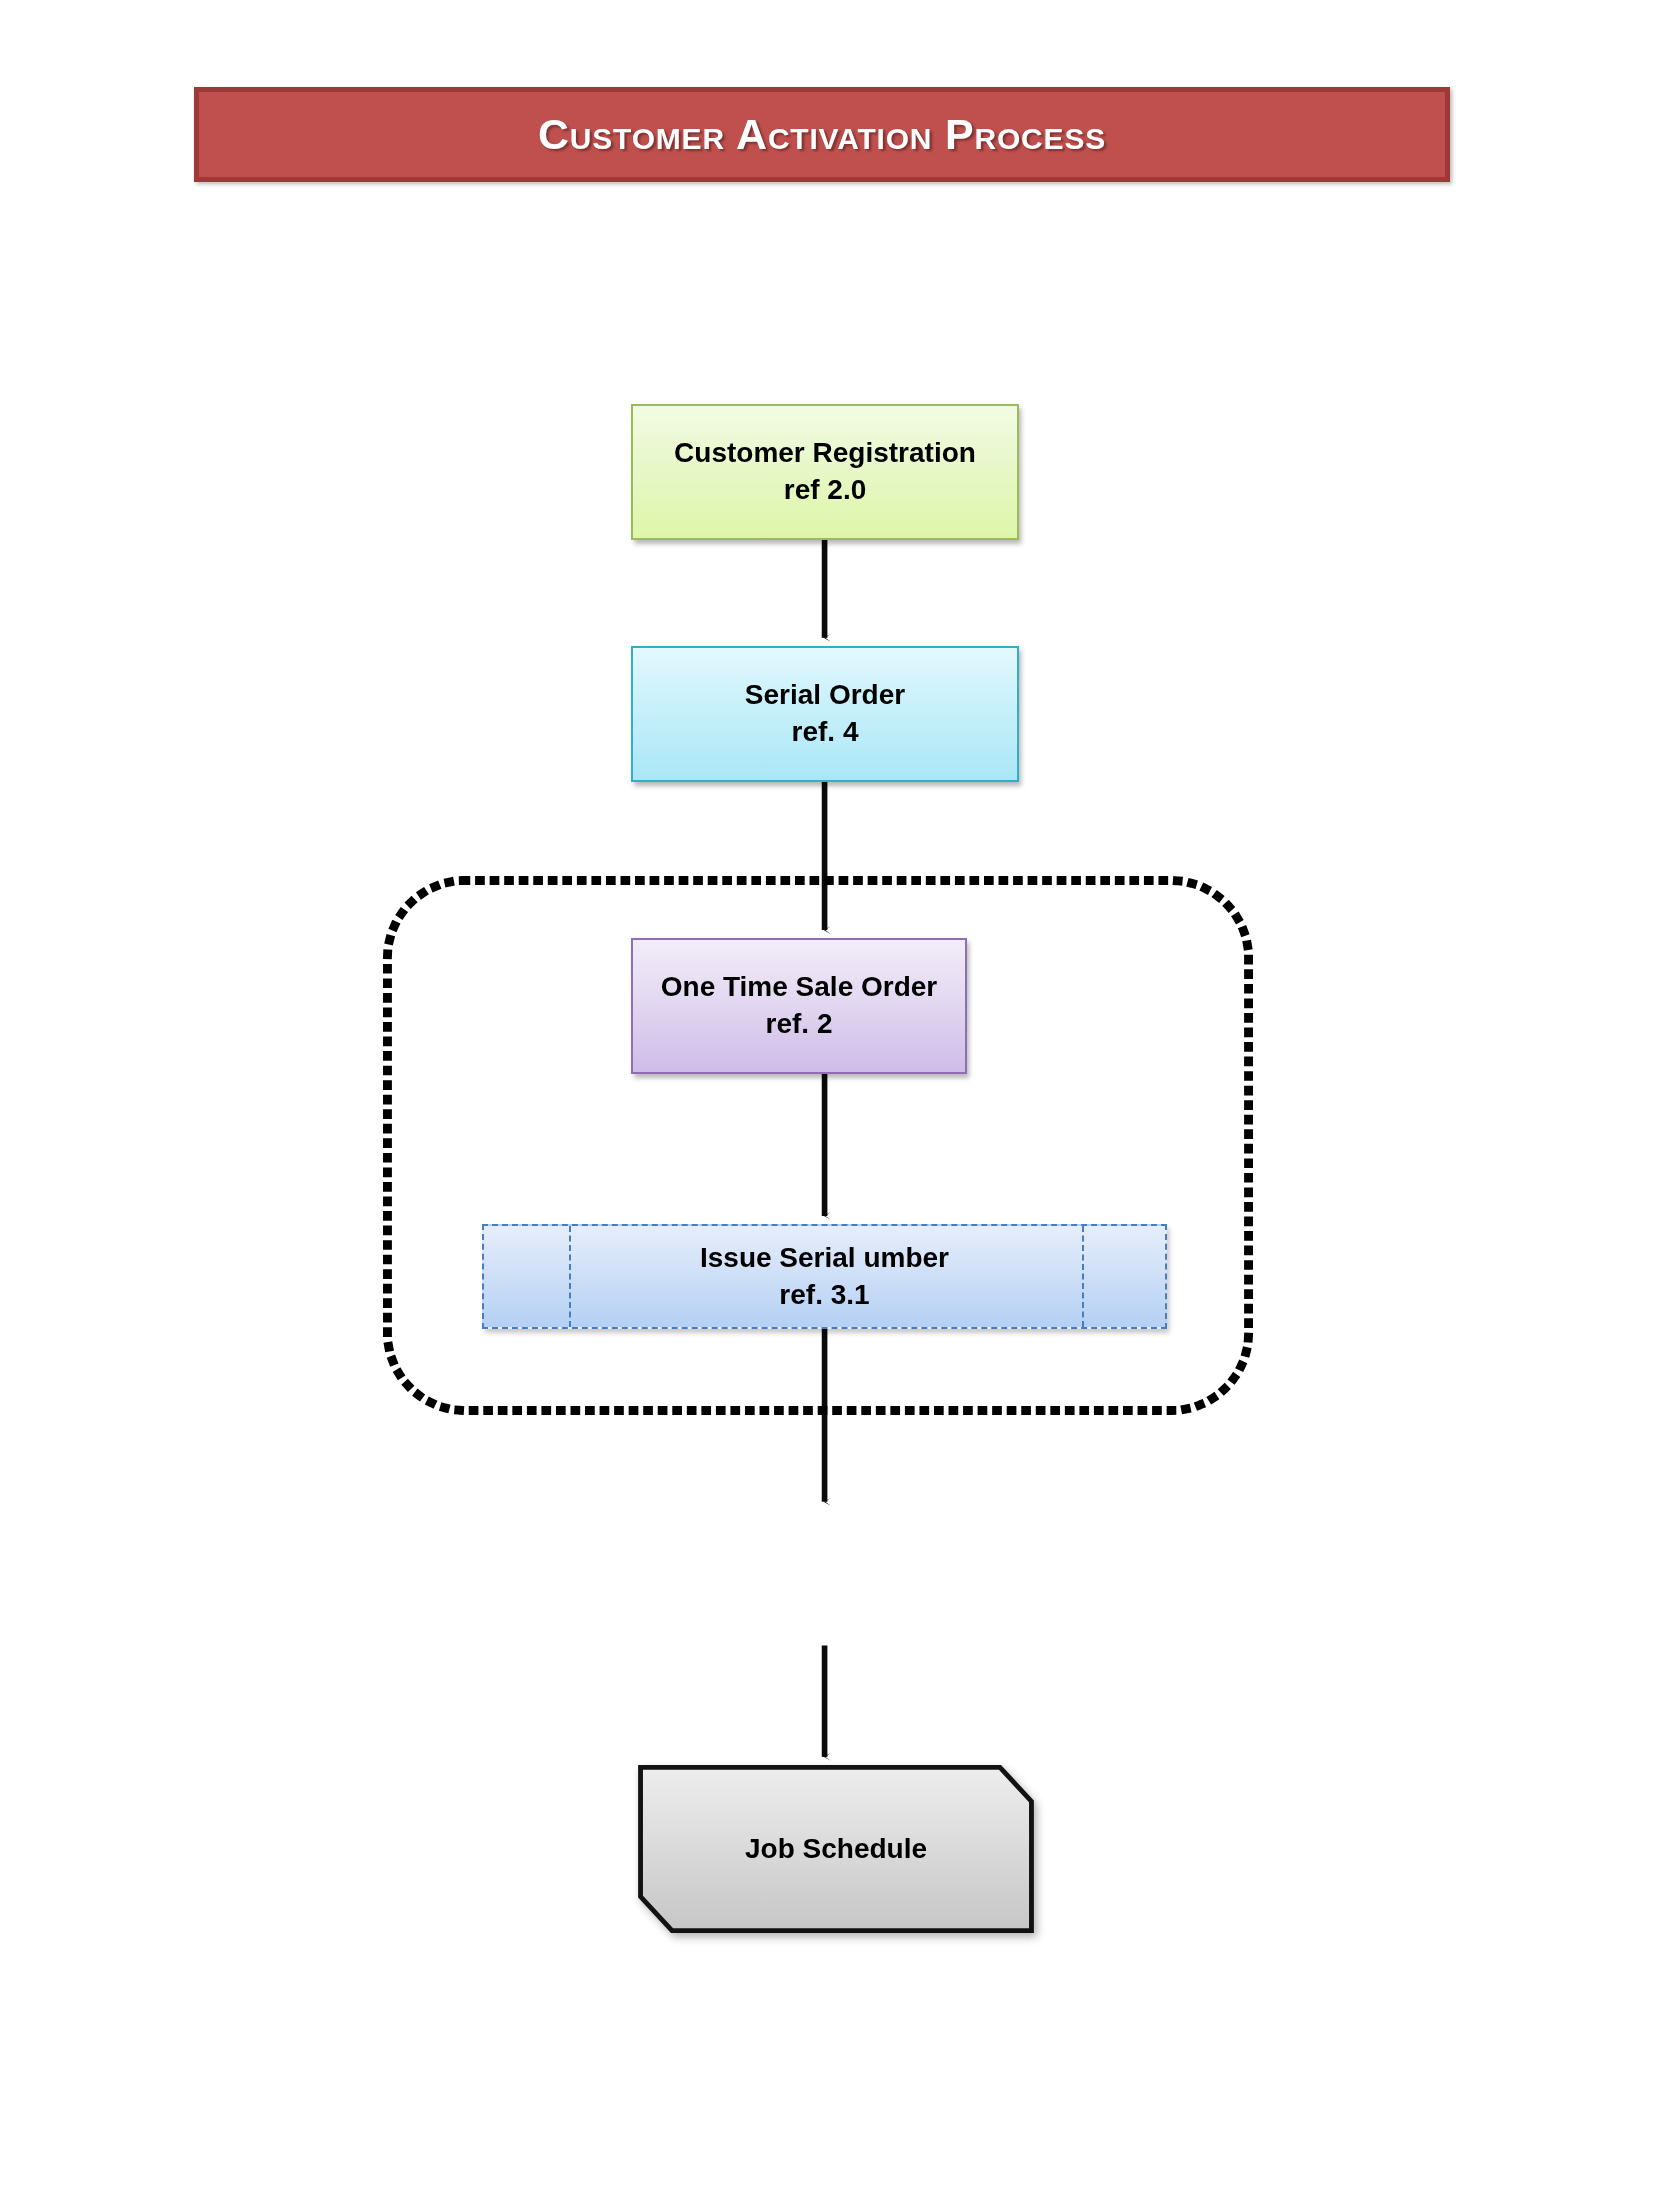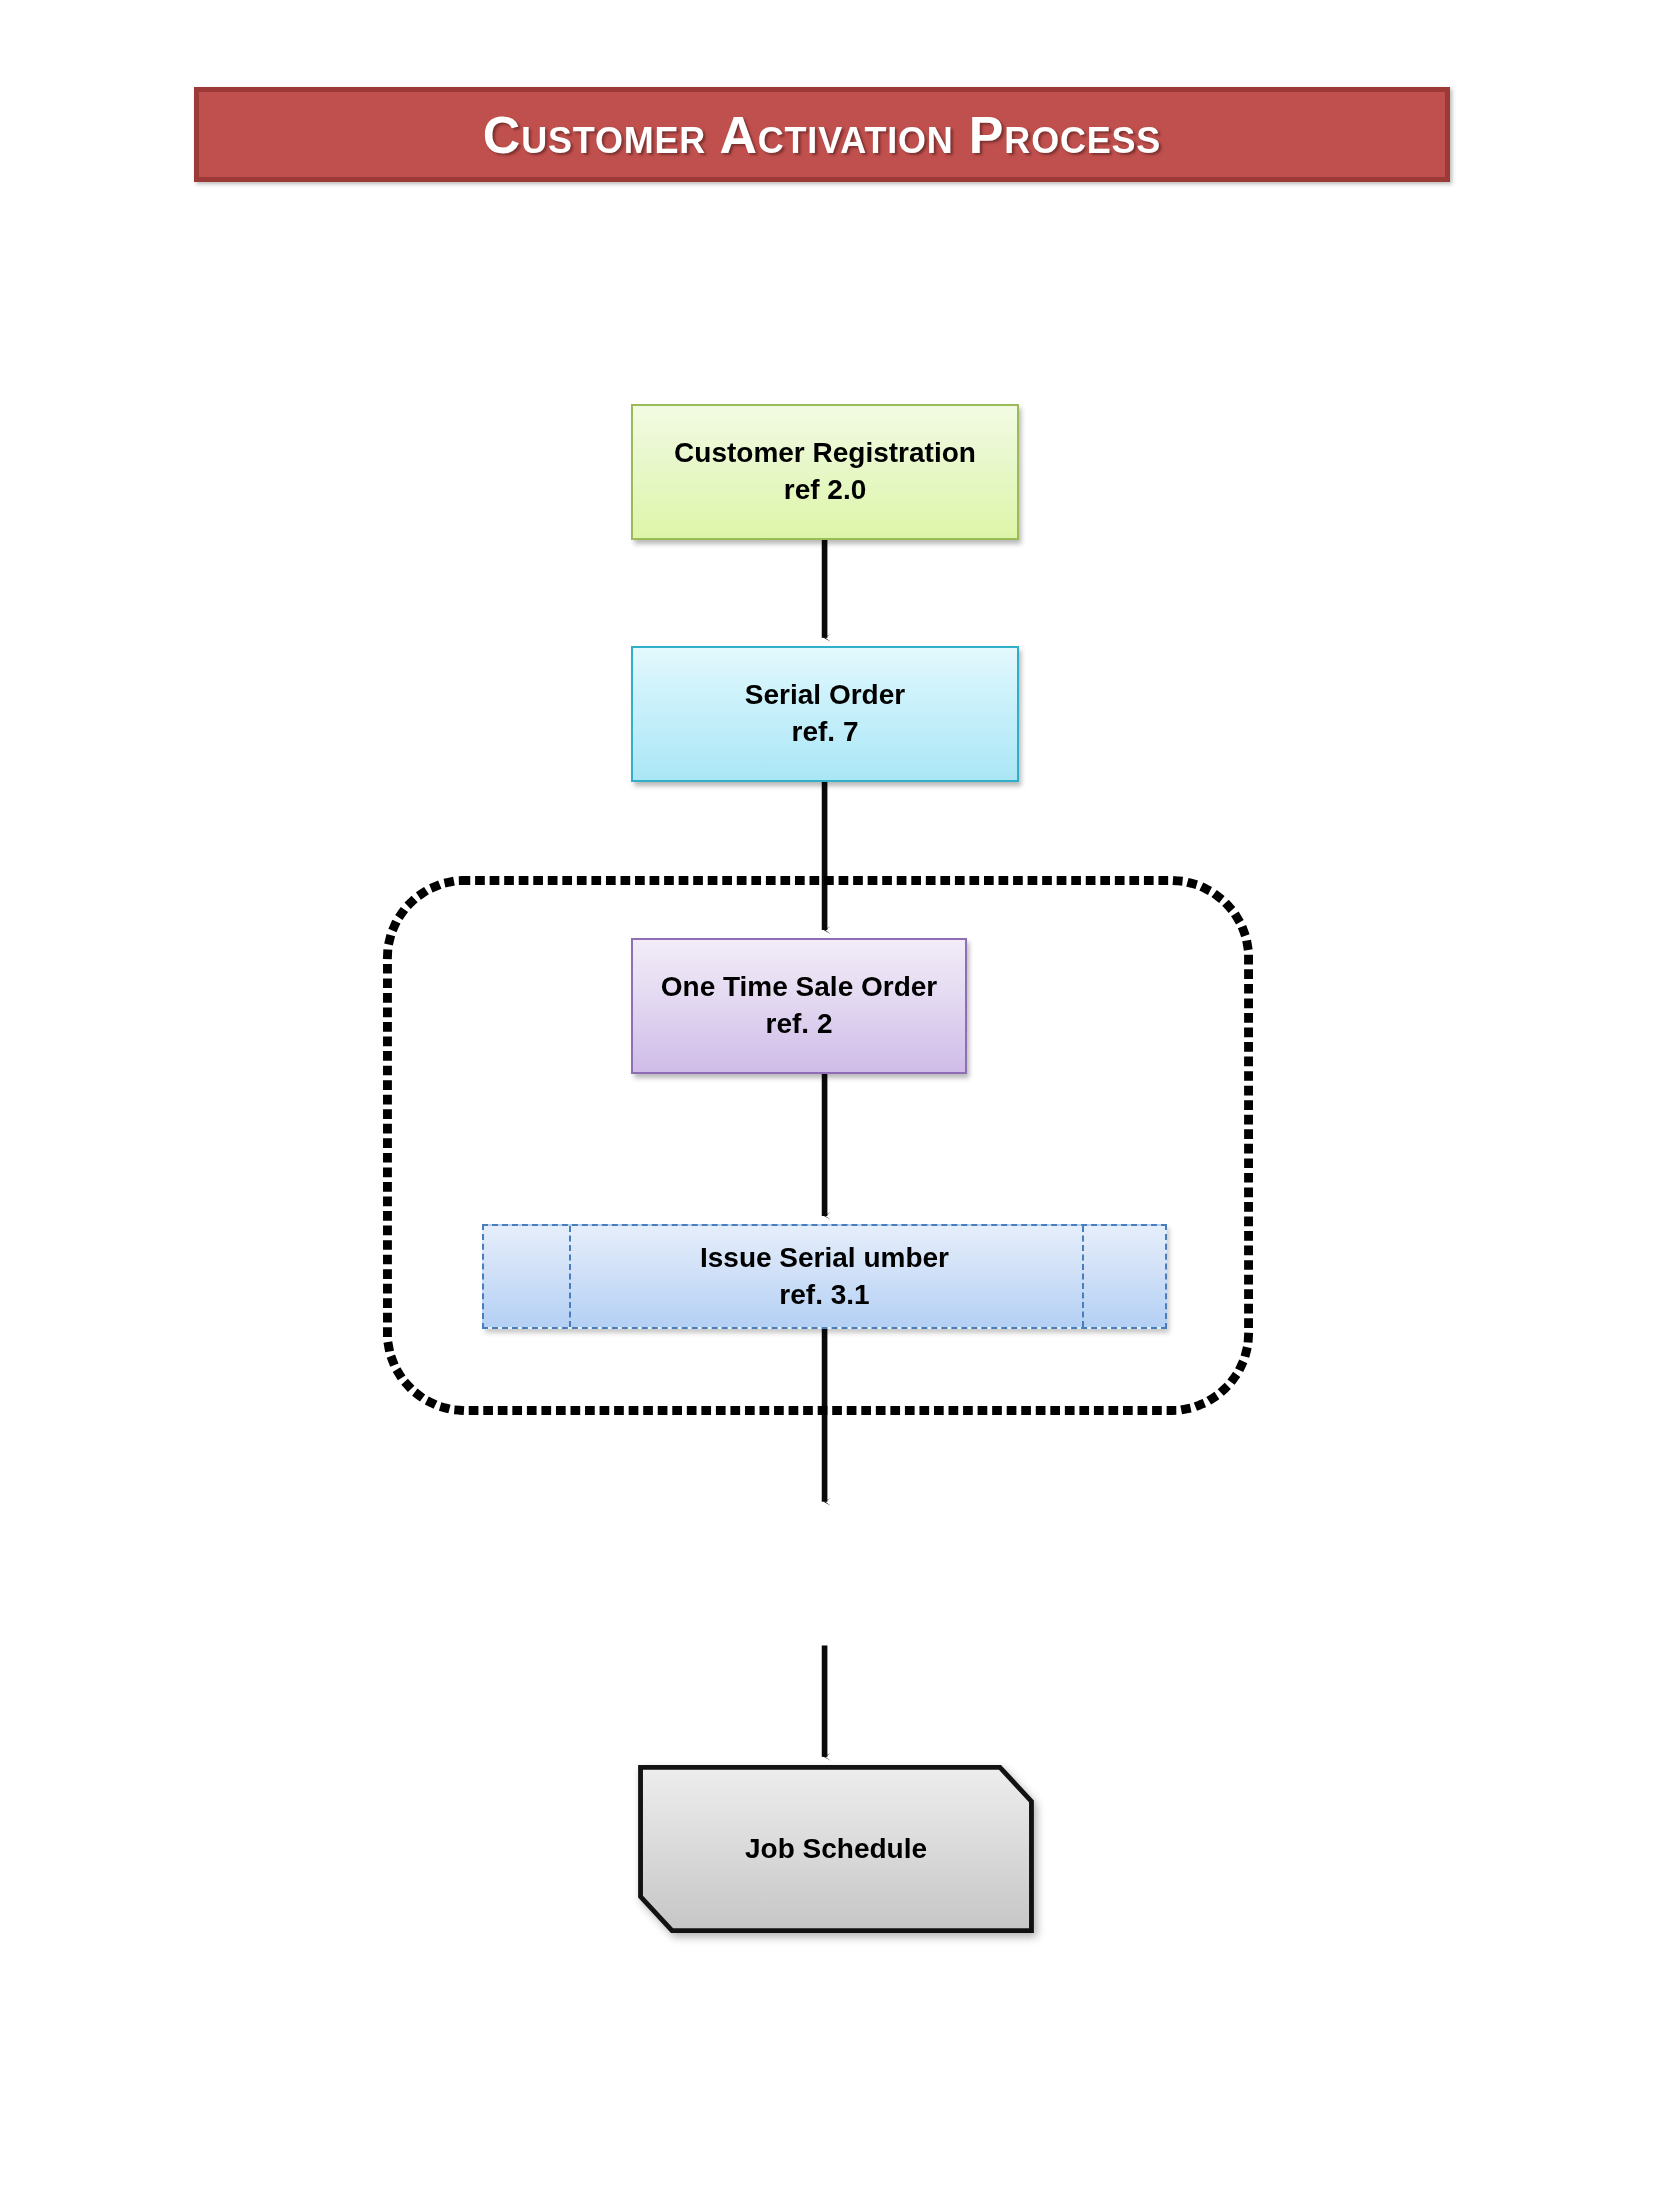--- a/index.html
+++ b/index.html
@@ -34,21 +34,21 @@
     border: 5.7px solid #9C3A37;
     box-sizing: border-box;
     display: flex;
     align-items: center;
     justify-content: center;
     box-shadow: 1.6px 2.4px 4px rgba(0,0,0,0.28);
   }
   .title-text {
     color: #FFFFFF;
     font-family: "Liberation Sans", sans-serif;
-    font-size: 52px;
+    font-size: 43px;
     font-weight: bold;
     font-variant: small-caps;
     letter-spacing: 0.8px;
     text-shadow: 2.4px 2.4px 2.4px rgba(70,25,25,0.55);
     white-space: nowrap;
   }
 
   
   .group-dotted {
     position: absolute;
@@ -187,21 +187,21 @@
     </svg>
   </div>
 
   <div class="node box-rect" id="node-customer-registration">
     <span class="line1">Customer Registration</span>
     <span class="line2">ref 2.0</span>
   </div>
 
   <div class="node box-rect" id="node-service-order">
     <span class="line1">Serial Order</span>
-    <span class="line2">ref. 7</span>
+    <span class="line2">ref. 4</span>
   </div>
 
   <div class="node box-rect" id="node-one-time-sale-order">
     <span class="line1">One Time Sale Order</span>
     <span class="line2">ref. 2</span>
   </div>
 
   <div class="node" id="node-issue-serial-number">
     <span class="inner-rule left"></span>
     <span class="inner-rule right"></span>

